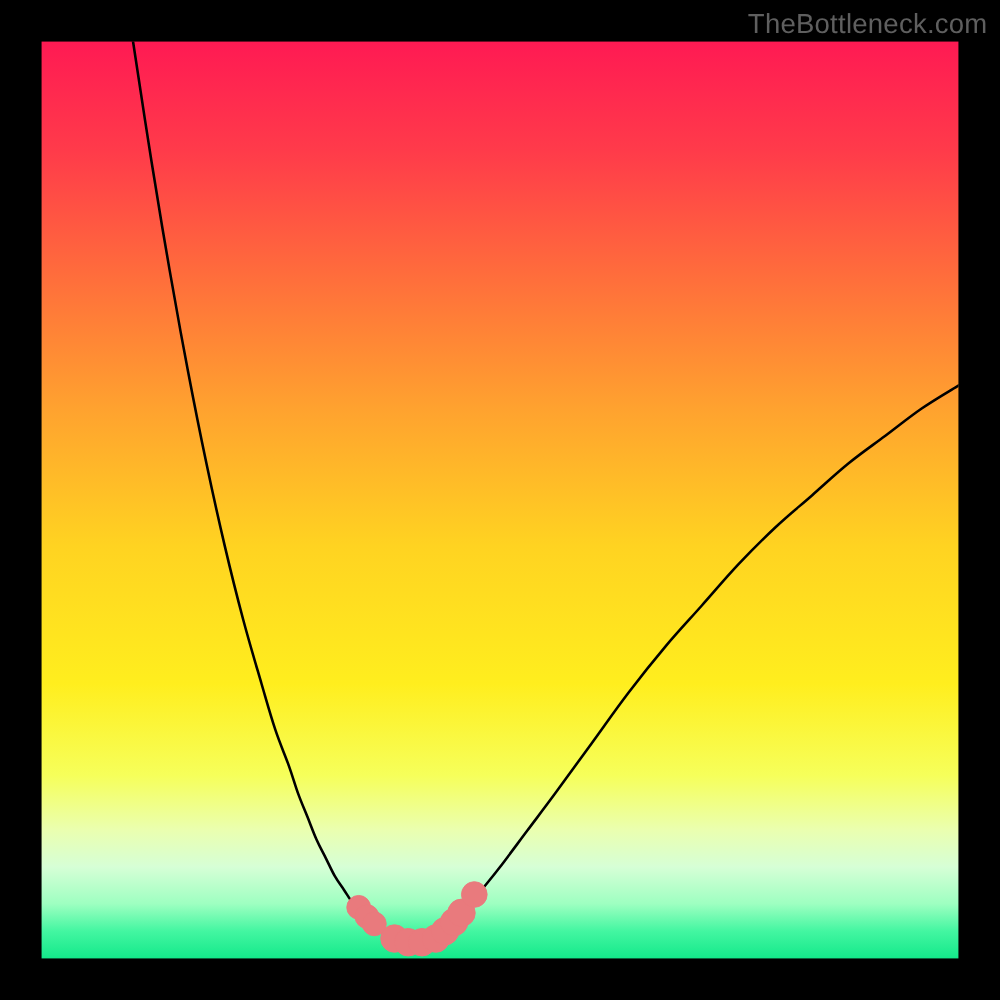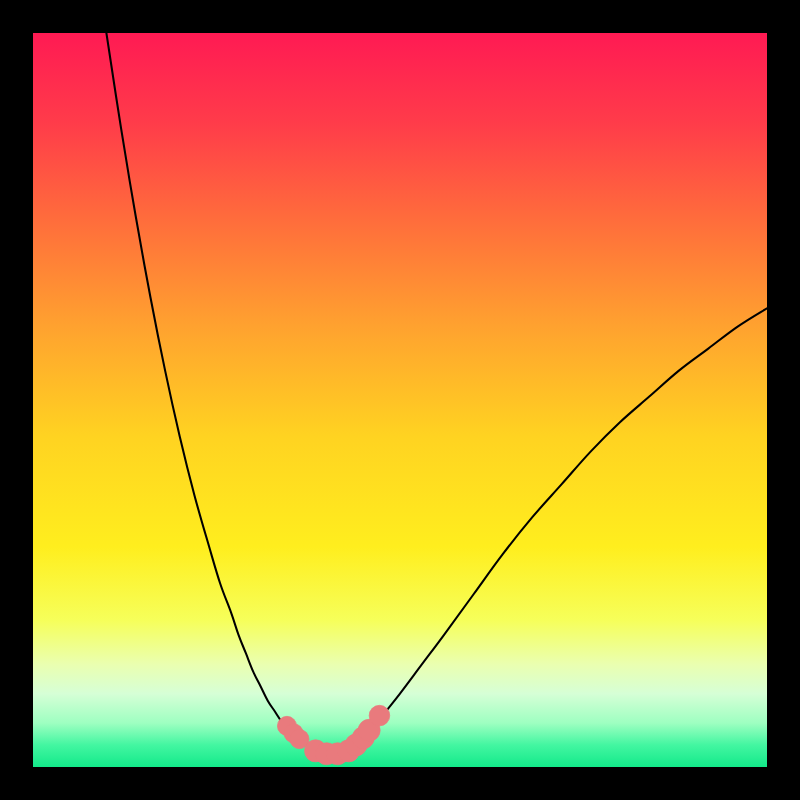--- a/index.html
+++ b/index.html
@@ -78,13 +78,14 @@
           <circle cx="40.000" cy="98.200" r="1.500" fill="#e97a7d" stroke="#e97a7d" stroke-width="0.1"></circle>
           <circle cx="41.500" cy="98.200" r="1.500" fill="#e97a7d" stroke="#e97a7d" stroke-width="0.1"></circle>
           <circle cx="43.000" cy="97.800" r="1.500" fill="#e97a7d" stroke="#e97a7d" stroke-width="0.1"></circle>
           <circle cx="44.000" cy="97.000" r="1.500" fill="#e97a7d" stroke="#e97a7d" stroke-width="0.1"></circle>
           <circle cx="45.000" cy="96.000" r="1.500" fill="#e97a7d" stroke="#e97a7d" stroke-width="0.1"></circle>
           <circle cx="45.800" cy="95.000" r="1.500" fill="#e97a7d" stroke="#e97a7d" stroke-width="0.1"></circle>
           <circle cx="47.200" cy="93.000" r="1.400" fill="#e97a7d" stroke="#e97a7d" stroke-width="0.1"></circle>
         </g>
     </svg>
   </div>
+  <div class="watermark">TheBottleneck.com</div>
 </div>
 
 </body></html>

